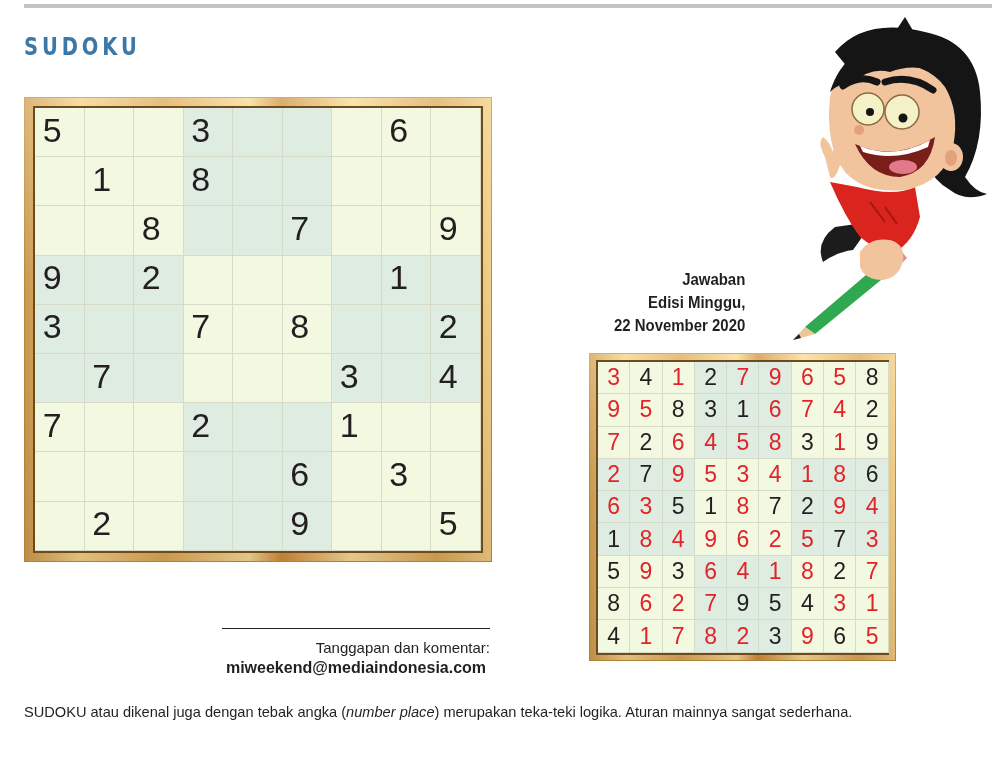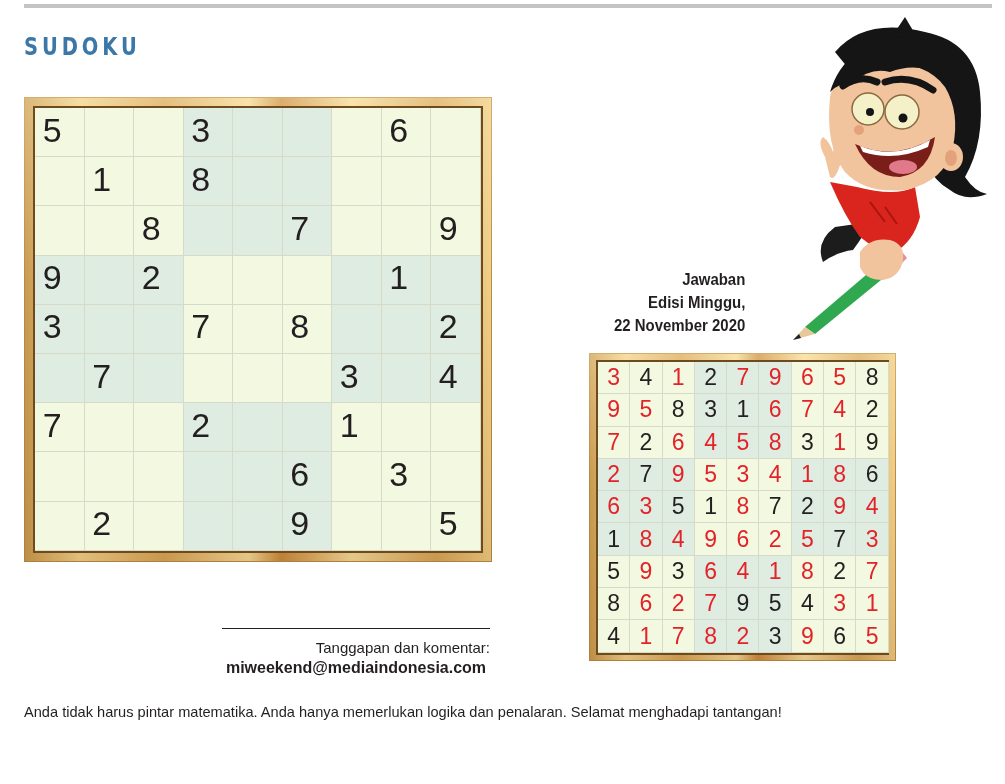--- a/index.html
+++ b/index.html
@@ -561,21 +561,21 @@
       </div>
   </div>
 </div>
 
 <div class="feedback">
   <div class="label">Tanggapan dan komentar:</div>
   <div class="email">miweekend@mediaindonesia.com</div>
 </div>
 
 <div class="description">
-  <div>Anda tidak harus pintar matematika. Anda hanya memerlukan logika dan penalaran. Selamat menghadapi tantangan!</div>
+  <div><span>SUDOKU atau dikenal juga dengan tebak angka (</span><em>number place</em><span>) merupakan teka-teki logika. Aturan mainnya sangat sederhana.</span></div>
 </div>
 
 <svg class="mascot" viewBox="0 0 225 330" xmlns="http://www.w3.org/2000/svg">
 
   <path d="M60 215 Q40 230 48 250 Q62 240 78 238 Q90 222 95 210 Z" fill="#1c1c1c"></path>
 
   <path d="M55 170 L82 175 Q120 185 140 175 L145 205 Q138 230 120 240 Q100 238 85 225 Q70 205 55 170 Z" fill="#d9251d"></path>
   <path d="M95 190 L110 210 M110 195 L122 212" stroke="#a8150f" stroke-width="2"></path>
 
   <path d="M60 40 Q90 5 150 20 Q200 30 205 80 Q210 130 190 165 Q200 180 212 182 Q190 190 175 178 Q160 170 150 150 Z" fill="#151515"></path>

